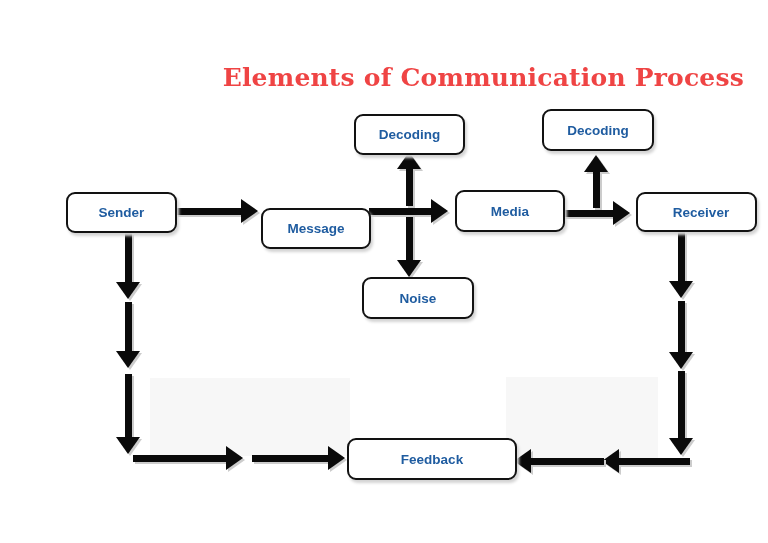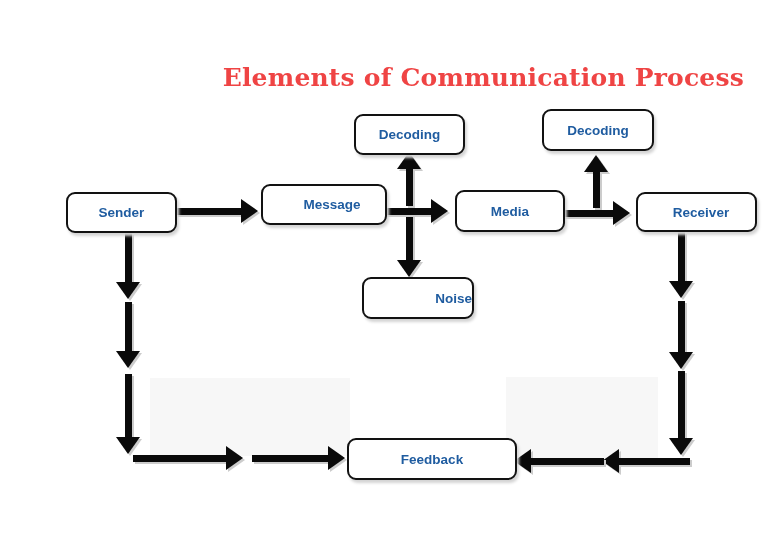--- a/index.html
+++ b/index.html
@@ -40,26 +40,26 @@
   .arrow.up{width:24px;z-index:1;}
   .arrow.up .shaft{left:8.5px;width:7px;top:15px;bottom:0;}
   .arrow.up .head{top:0;left:0;border-left:12px solid transparent;border-right:12px solid transparent;border-bottom:17px solid #0a0a0a;}
 
   .arrow.down{width:24px;z-index:1;}
   .arrow.down .shaft{left:8.5px;width:7px;top:0;bottom:15px;}
   .arrow.down .head{bottom:0;left:0;border-left:12px solid transparent;border-right:12px solid transparent;border-top:17px solid #0a0a0a;}
 
   
   #n-sender  {left:66px; top:192px; width:107px;height:37px;text-align:center;}
-  #n-message {left:261px;top:184px; width:106px;height:37px;padding-left:16px;}
+  #n-message {left:261px;top:208px; width:106px;height:37px;}
   #n-media   {left:455px;top:190px; width:106px;height:38px;}
   #n-receiver{left:636px;top:192px; width:108px;height:36px;padding-left:9px;}
   #n-encoding{left:354px;top:114px; width:107px;height:37px;}
   #n-decoding{left:542px;top:109px; width:108px;height:38px;}
-  #n-noise   {left:362px;top:277px; width:108px;height:38px;justify-content:flex-end;}
+  #n-noise   {left:362px;top:277px; width:108px;height:38px;}
   #n-feedback{left:347px;top:438px; width:166px;height:38px;}
 
   
   #a1 {left:176px;top:199px;width:82px;}
   #a2 {left:369px;top:199px;width:79px;}
   #a3 {left:562px;top:201px;width:68px;}
   #a4 {left:397px;top:152px;height:54px;}
   #a5 {left:397px;top:215px;height:62px;}
   #a6 {left:584px;top:155px;height:53px;}
   #a7 {left:116px;top:233px;height:66px;}

